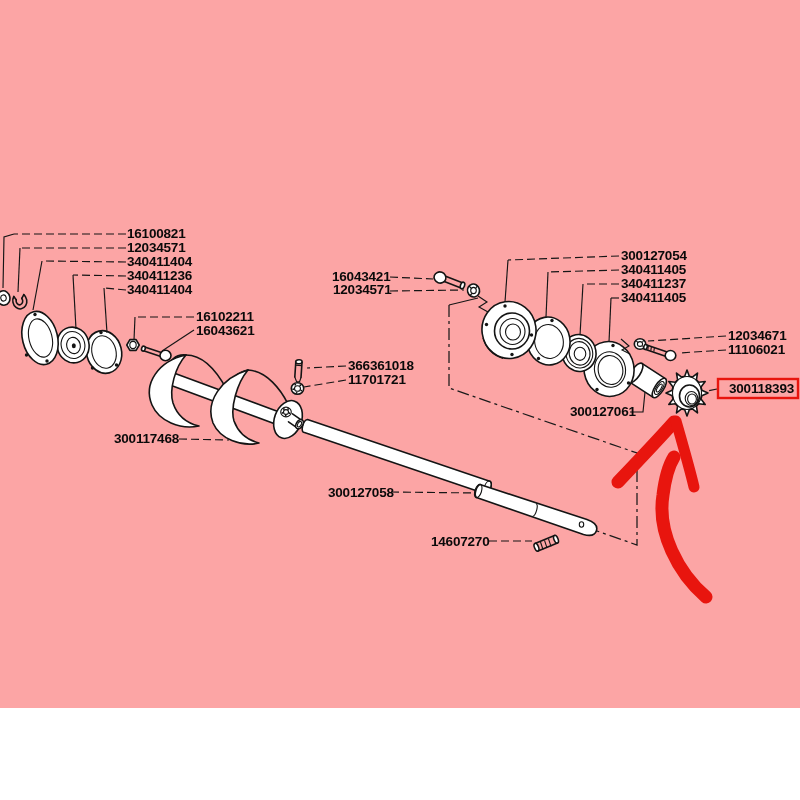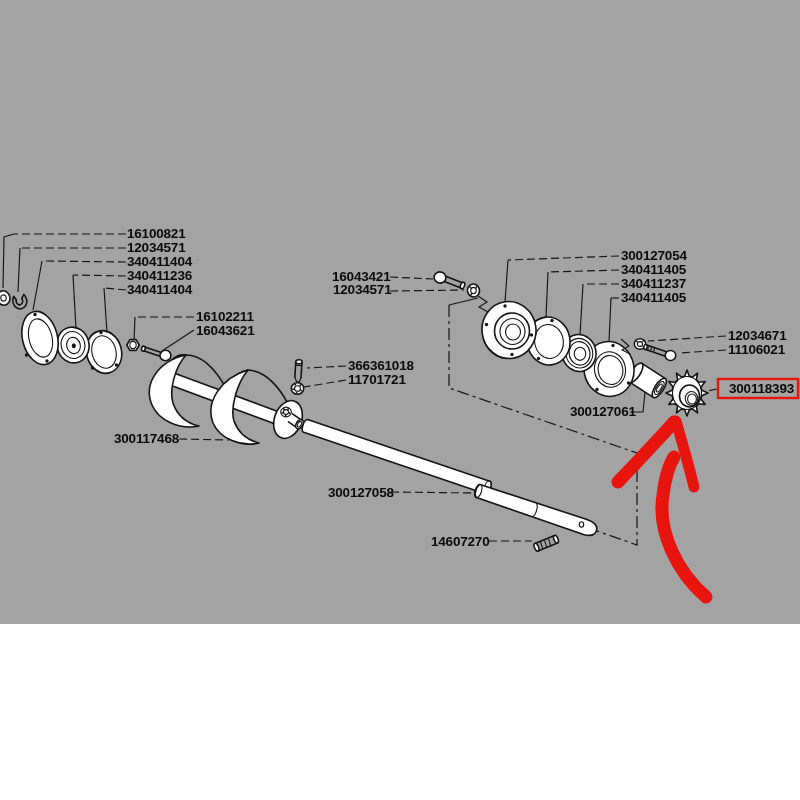--- a/index.html
+++ b/index.html
@@ -1,16 +1,16 @@
 <!DOCTYPE html>
 <html><head>
 <meta charset="utf-8">
 <style>
   html,body{margin:0;padding:0;background:#ffffff;}
-  .stage{position:relative;width:800px;height:624px;background:#a3a3a3;overflow:hidden;}
+  .stage{position:relative;width:800px;height:708px;background:#fca5a5;overflow:hidden;}
   svg{position:absolute;left:0;top:0;}
   .part{fill:#ffffff;stroke:#141414;stroke-width:1.6;stroke-linejoin:round;}
   .ln{fill:none;stroke:#141414;stroke-width:1.6;stroke-linecap:round;}
   .thin{fill:none;stroke:#141414;stroke-width:1.1;}
   .dot{fill:#141414;stroke:none;}
   .leader{fill:none;stroke:#151515;stroke-width:1.15;stroke-dasharray:8 4;}
   .leader-solid{fill:none;stroke:#151515;stroke-width:1.15;}
   .panel{fill:none;stroke:#1a1a1a;stroke-width:1.25;stroke-dasharray:12 4 3 4;}
   .lbl{font:bold 13.5px "Liberation Sans", sans-serif;fill:#0a0a0a;letter-spacing:-0.2px;}
   .hl{fill:none;stroke-linecap:round;}

